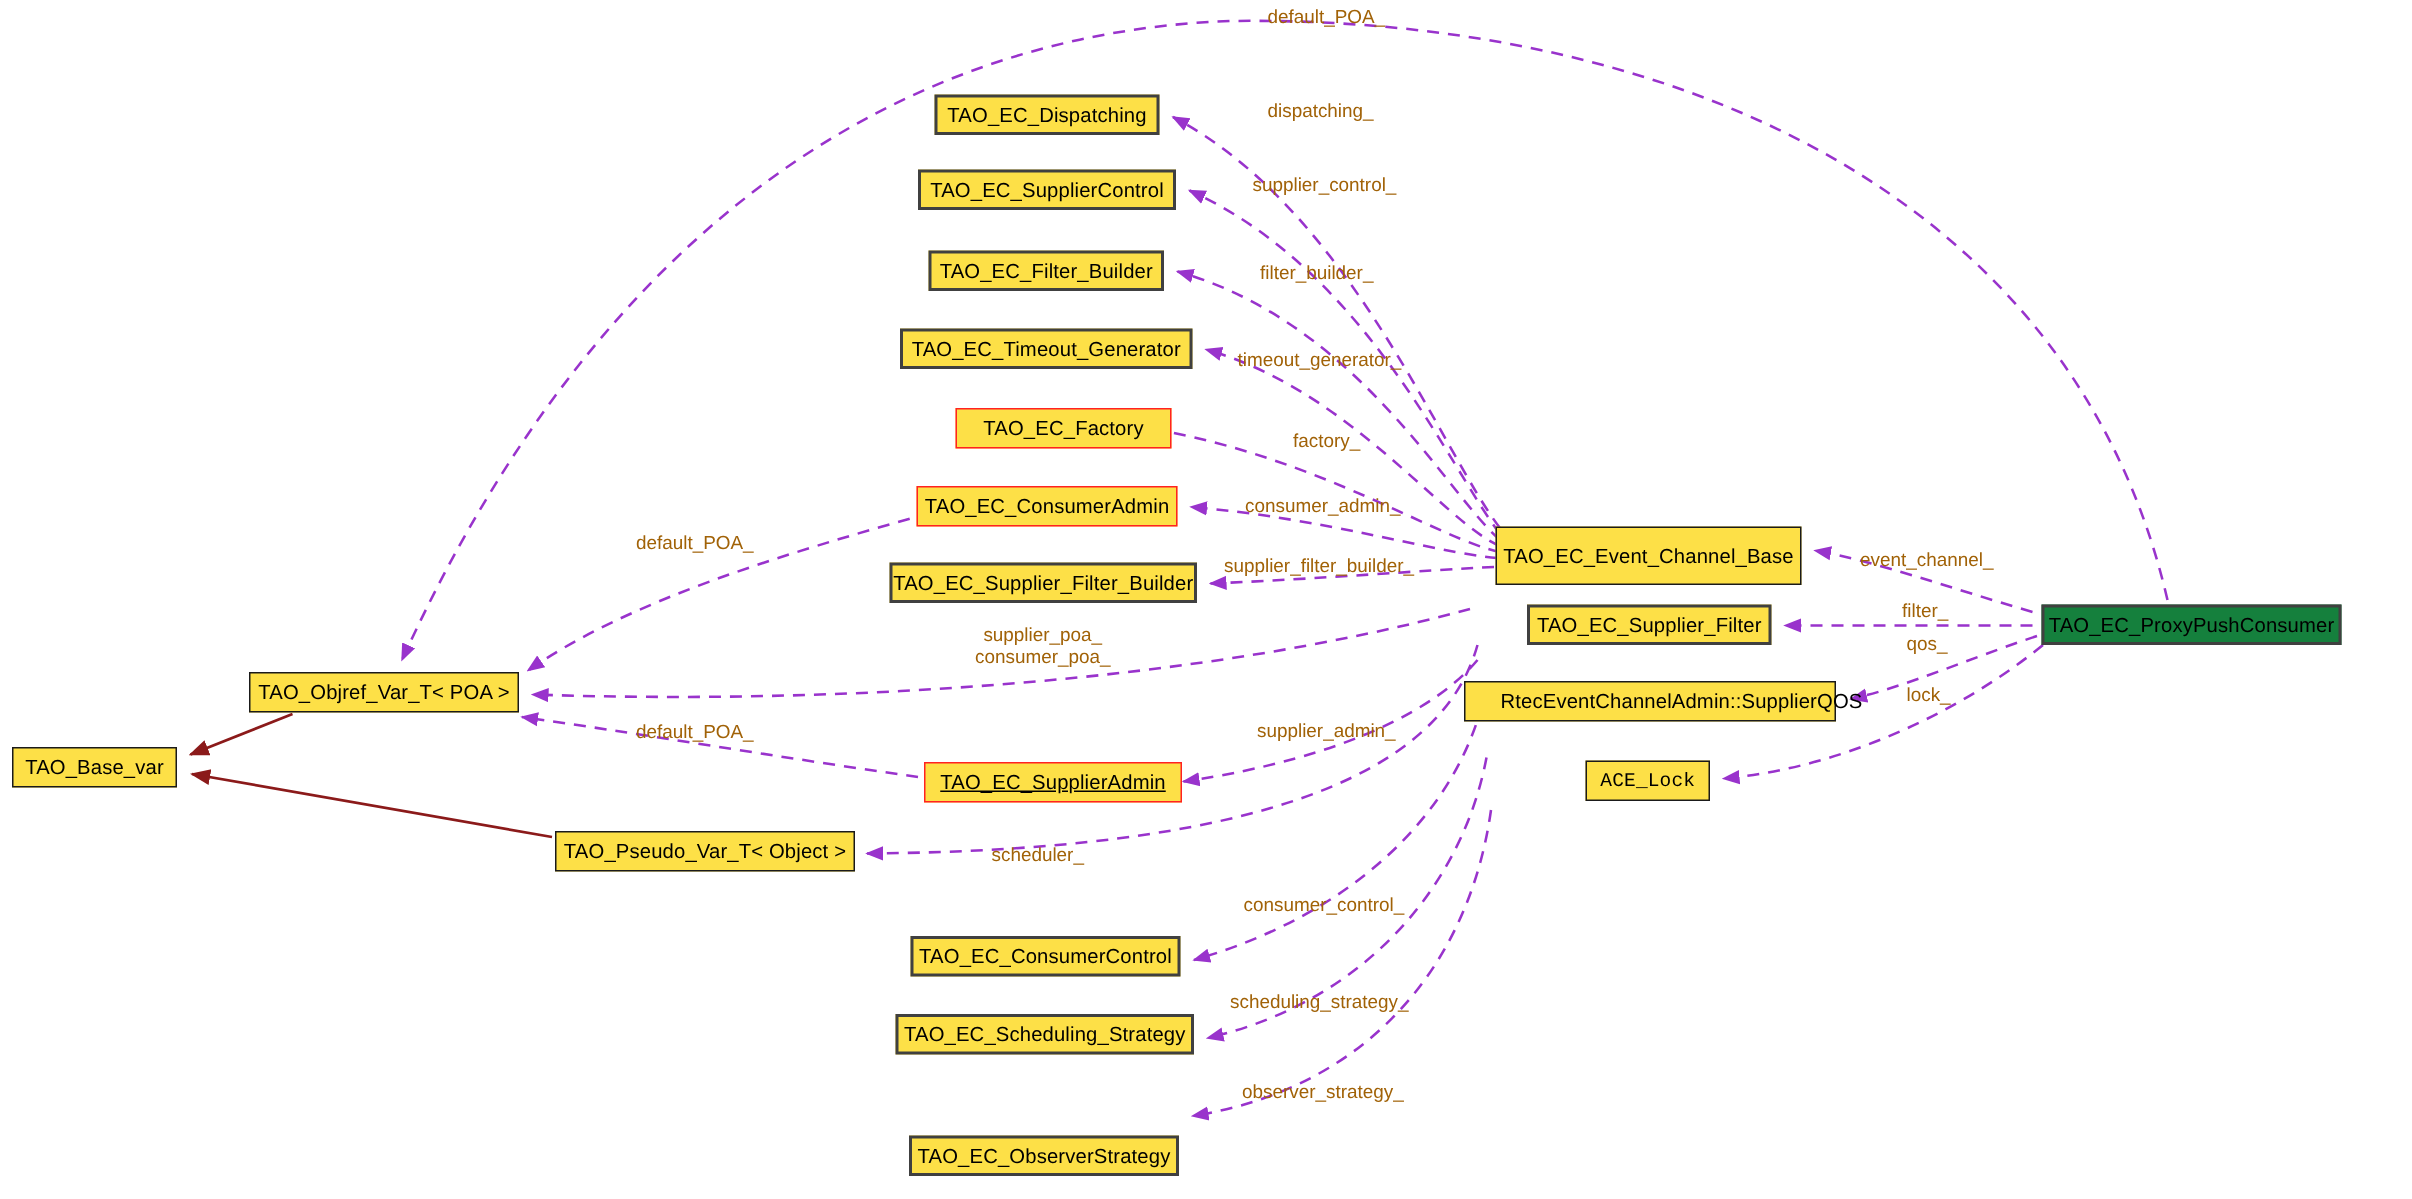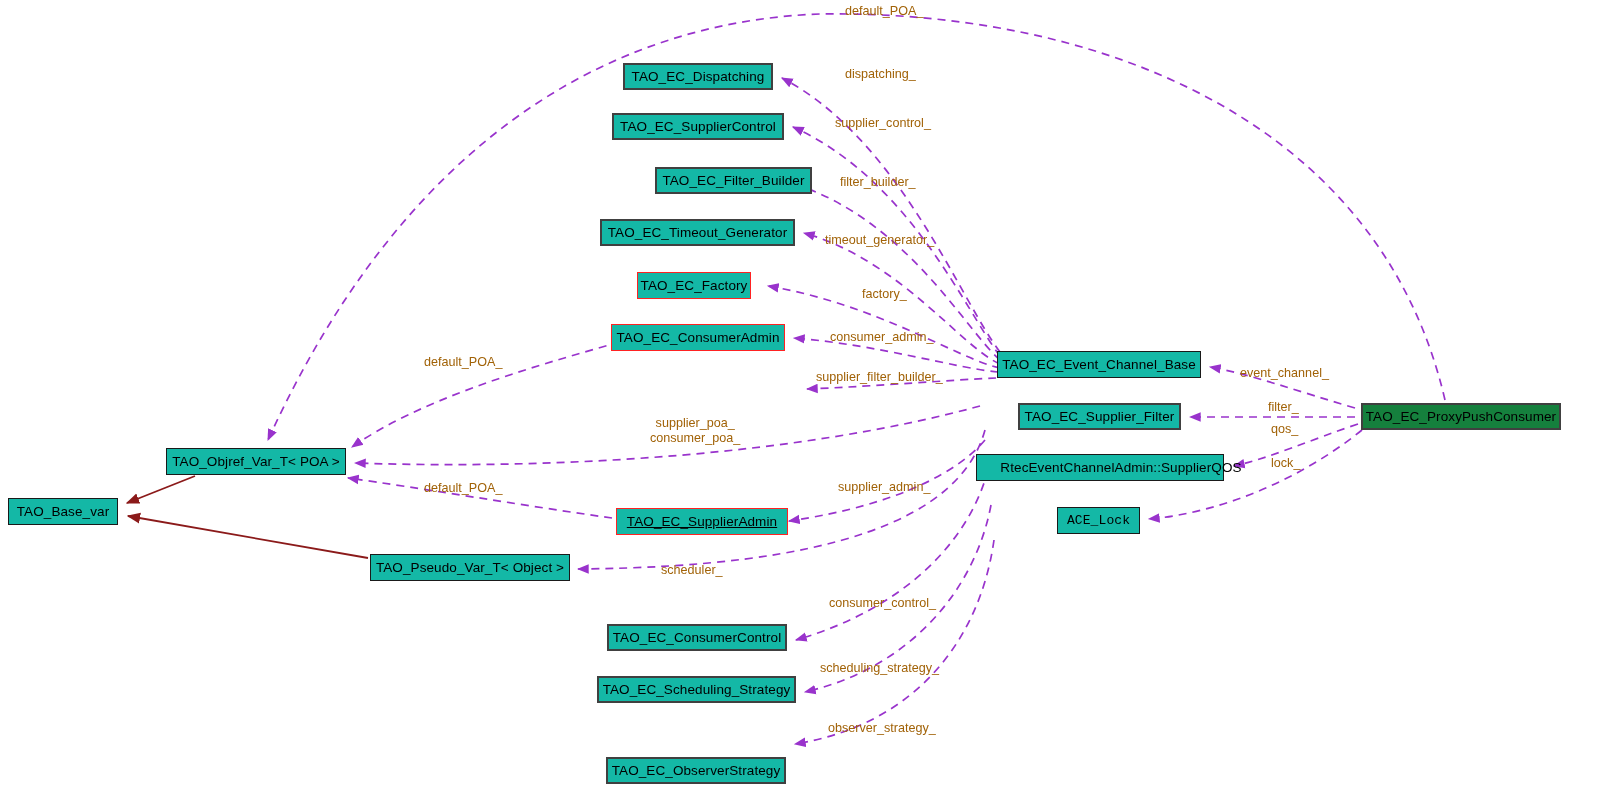--- a/index.html
+++ b/index.html
@@ -1,20 +1,20 @@
 <!DOCTYPE html>
 <html><head>
 <meta charset="utf-8">
 <style>
   html,body{margin:0;padding:0;background:#ffffff;}
   body{font-family:"Liberation Sans","DejaVu Sans",sans-serif;}
   #stage{position:relative;width:1608px;height:799px;overflow:hidden;background:#ffffff;}
   #edges{position:absolute;left:0;top:0;width:1608px;height:799px;}
   .node{position:absolute;box-sizing:border-box;display:flex;align-items:center;justify-content:center;
-        background:#14b8a6;white-space:nowrap;}
+        background:#fde047;white-space:nowrap;}
   .node .lbl{font-size:13.5px;color:#000000;line-height:1;letter-spacing:0.1px;}
   .n-plain{border:1px solid #1a1a1a;}
   .n-bold{border:2px solid #404040;}
   .n-red{border:1.6px solid #ff2222;}
   .n-cur{border:2px solid #404040;background:#15803d;}
   .n-mono .lbl{font-family:"Liberation Mono","DejaVu Sans Mono",monospace;font-size:13px;}
   .elabel{position:absolute;font-size:12.6px;color:#a16207;white-space:nowrap;line-height:1.18;}
   .elabel.two{text-align:center;}
 </style>
 </head>
@@ -67,31 +67,34 @@
       <path d="M368,558 L128,516"></path>
     </g>
   </svg>
 
   <div class="node n-bold" style="left:623px;top:63px;width:150px;height:27px;">
       <span class="lbl">TAO_EC_Dispatching</span>
     </div>
   <div class="node n-bold" style="left:612px;top:113px;width:172px;height:27px;">
       <span class="lbl">TAO_EC_SupplierControl</span>
     </div>
-  <div class="node n-bold" style="left:655px;top:167px;width:157px;height:27px;">
+  <div class="node n-bold" style="left:619px;top:167px;width:157px;height:27px;">
       <span class="lbl">TAO_EC_Filter_Builder</span>
     </div>
   <div class="node n-bold" style="left:600px;top:219px;width:195px;height:27px;">
       <span class="lbl">TAO_EC_Timeout_Generator</span>
     </div>
-  <div class="node n-red" style="left:637px;top:272px;width:114px;height:27px;">
+  <div class="node n-red" style="left:637px;top:272px;width:144px;height:27px;">
       <span class="lbl">TAO_EC_Factory</span>
     </div>
   <div class="node n-red" style="left:611px;top:324px;width:174px;height:27px;">
       <span class="lbl">TAO_EC_ConsumerAdmin</span>
+    </div>
+  <div class="node n-bold" style="left:593px;top:375px;width:205px;height:27px;">
+      <span class="lbl">TAO_EC_Supplier_Filter_Builder</span>
     </div>
   <div class="node n-plain" style="left:166px;top:448px;width:180px;height:27px;">
       <span class="lbl">TAO_Objref_Var_T&lt; POA &gt;</span>
     </div>
   <div class="node n-plain" style="left:8px;top:498px;width:110px;height:27px;">
       <span class="lbl">TAO_Base_var</span>
     </div>
   <div class="node n-red" style="left:616px;top:508px;width:172px;height:27px;text-decoration:underline;">
       <span class="lbl">TAO_EC_SupplierAdmin</span>
     </div>
@@ -100,21 +103,21 @@
     </div>
   <div class="node n-bold" style="left:607px;top:624px;width:180px;height:27px;">
       <span class="lbl">TAO_EC_ConsumerControl</span>
     </div>
   <div class="node n-bold" style="left:597px;top:676px;width:199px;height:27px;">
       <span class="lbl">TAO_EC_Scheduling_Strategy</span>
     </div>
   <div class="node n-bold" style="left:606px;top:728px;width:180px;height:27px;margin-top:29px;">
       <span class="lbl">TAO_EC_ObserverStrategy</span>
     </div>
-  <div class="node n-plain" style="left:997px;top:351px;width:204px;height:27px;">
+  <div class="node n-plain" style="left:997px;top:351px;width:204px;height:39px;">
       <span class="lbl">TAO_EC_Event_Channel_Base</span>
     </div>
   <div class="node n-bold" style="left:1018px;top:403px;width:163px;height:27px;">
       <span class="lbl">TAO_EC_Supplier_Filter</span>
     </div>
   <div class="node n-plain" style="left:976px;top:454px;width:248px;height:27px;padding-left:42px;">
       <span class="lbl">RtecEventChannelAdmin::SupplierQOS</span>
     </div>
   <div class="node n-plain n-mono" style="left:1057px;top:507px;width:83px;height:27px;">
       <span class="lbl">ACE_Lock</span>

